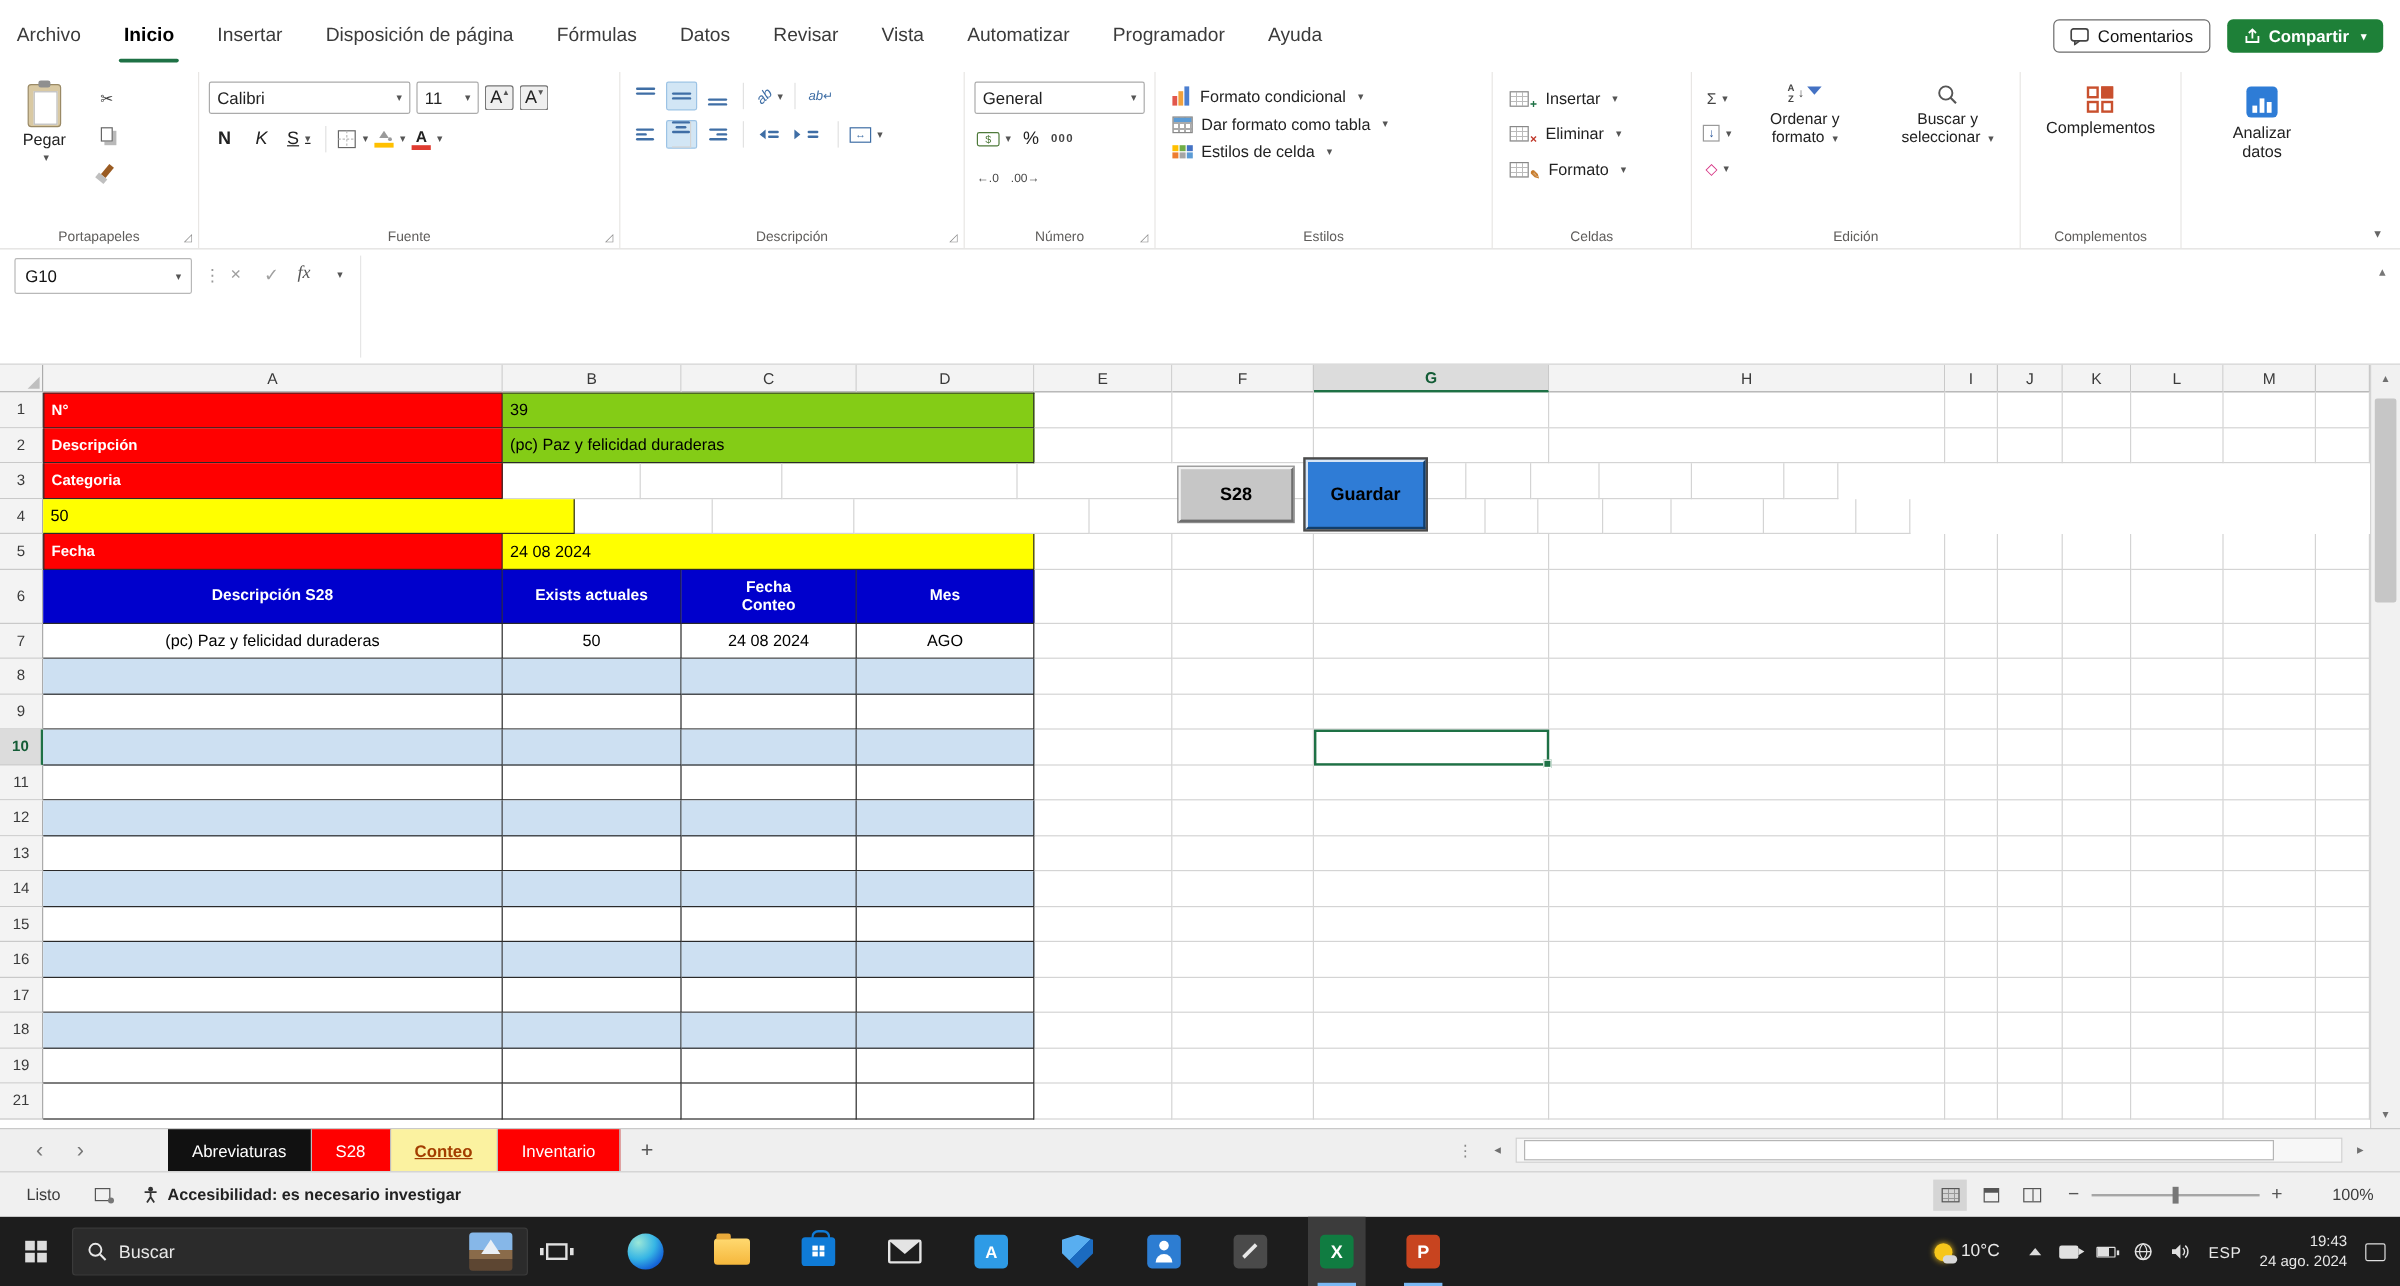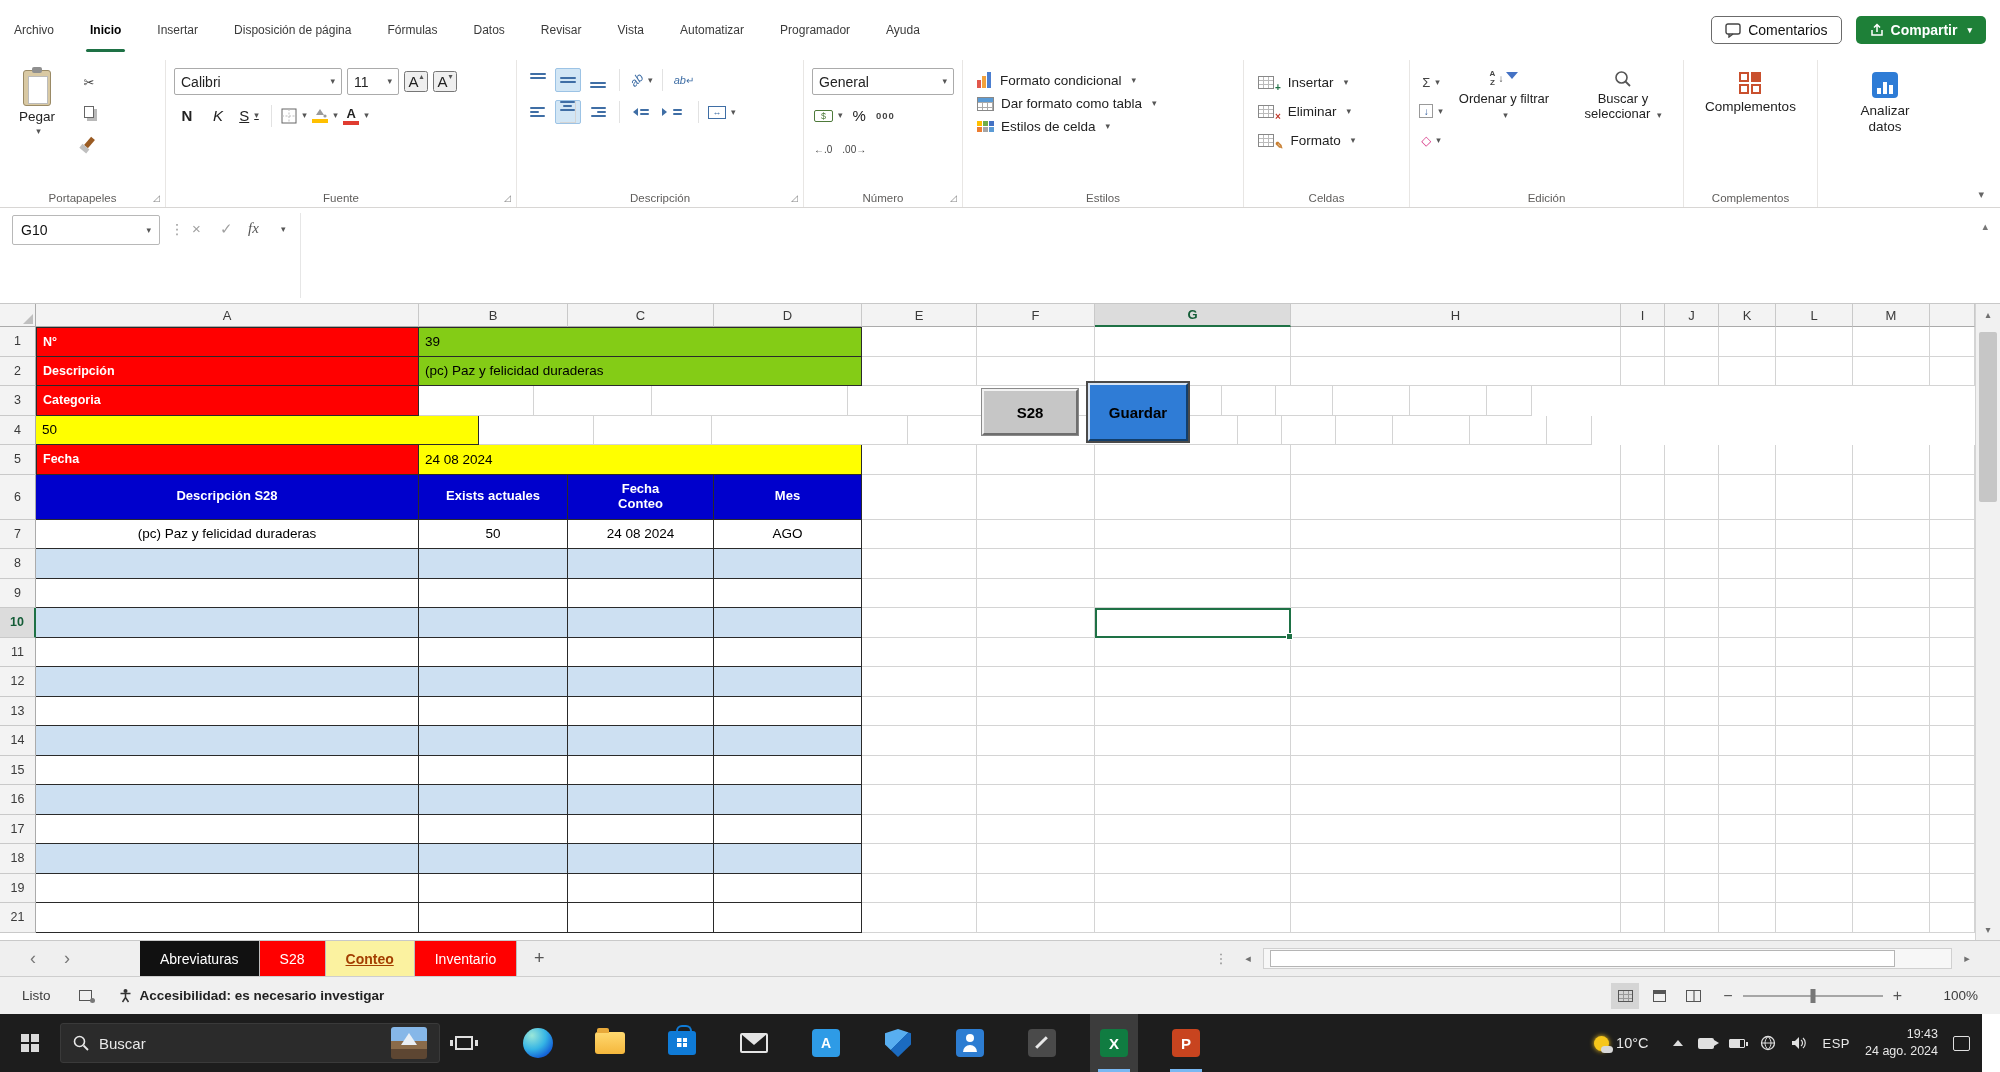--- a/index.html
+++ b/index.html
@@ -3,21 +3,21 @@
 <meta charset="utf-8">
 <style>
   *{box-sizing:border-box;margin:0;padding:0}
   html,body{width:2000px;height:1072px;overflow:hidden}
   body{font-family:"Liberation Sans",sans-serif;background:#fff;color:#222;cursor:default}
   #app{position:relative;width:2000px;height:1072px;background:#fff;overflow:hidden}
 
   
   #tabrow{position:absolute;top:0;left:0;right:0;height:60px;background:#fff;display:flex;align-items:center;padding:0 14px}
   #ribbon-tabs{display:flex;align-items:center;height:100%}
-  .rtab{margin-right:36px;font-size:12px;color:#3b3b3b;position:relative;height:100%;display:flex;align-items:center;white-space:nowrap}
+  .rtab{margin-right:36px;font-size:16px;color:#3b3b3b;position:relative;height:100%;display:flex;align-items:center;white-space:nowrap}
   .rtab.active{font-weight:700;color:#000}
   .rtab.active::after{content:"";position:absolute;left:-4px;right:-4px;bottom:8px;height:3px;border-radius:2px;background:#1E7145}
   .tr-right{margin-left:auto;display:flex;gap:14px;align-items:center}
   .btn-comments{display:flex;align-items:center;gap:7px;border:1px solid #6b6b6b;border-radius:5px;background:#fff;padding:5px 13px;font-size:14px;color:#111}
   .btn-share{display:flex;align-items:center;gap:7px;border:none;border-radius:5px;background:#1E8038;color:#fff;padding:6px 14px;font-size:14px;font-weight:600}
   .caret{font-size:9px;color:#555;margin-left:3px;line-height:1}
   .caret.w{color:#fff}
 
   
   #ribbon{position:absolute;top:60px;left:0;right:0;height:148px;background:#fff;border-bottom:1px solid #D8D6D4;display:flex}
@@ -165,21 +165,21 @@
   .vw.active{background:#D5D5D5}
   .ic-normal{width:15px;height:12px;border:1px solid #555;background:repeating-linear-gradient(90deg,transparent 0 4px,#999 4px 5px),repeating-linear-gradient(transparent 0 3px,#999 3px 4px)}
   .ic-layout{width:13px;height:12px;border:1px solid #555;border-top:4px solid #555}
   .ic-break{width:15px;height:12px;border:1px solid #555;background:linear-gradient(90deg,transparent 0 6px,#999 6px 8px,transparent 8px)}
   .zo{color:#555;font-size:16px;margin:0 10px}
   .ztrack{width:140px;height:2px;background:#A6A6A6;position:relative}
   .zthumb{position:absolute;left:50%;top:-6px;width:5px;height:14px;background:#777;transform:translateX(-50%)}
   .zpct{width:60px;text-align:right;margin:0 22px 0 6px}
 
   
-  #tbar{position:absolute;top:1014px;left:0;right:18px;height:58px;background:#1D1D1D;display:flex;align-items:center;color:#E8E8E8}
+  #tbar{position:absolute;top:1014px;left:0;right:0;height:58px;background:#1D1D1D;display:flex;align-items:center;color:#E8E8E8}
   .tb-start{width:60px;height:100%;display:flex;align-items:center;justify-content:center}
   .win-logo{display:grid;grid-template-columns:8px 8px;grid-auto-rows:8px;gap:2px}
   .win-logo i{display:block;background:#DCDCDC}
   .tb-search{display:flex;align-items:center;gap:10px;height:40px;width:380px;padding:0 12px;background:#2B2B2B;border:1px solid #3A3A3A;border-radius:3px}
   .tb-search .stext{font-size:15px;color:#E8E8E8}
   .mountain{margin-left:auto;width:36px;height:32px;border-radius:3px;background:linear-gradient(180deg,#86B7E8 0 45%,#8A6B4A 45% 70%,#5D4632 70% 100%);position:relative;overflow:hidden}
   .mountain::after{content:"";position:absolute;left:10px;top:6px;border-left:8px solid transparent;border-right:8px solid transparent;border-bottom:12px solid #E9EFF5}
   .tb-tv{width:48px;height:100%;display:flex;align-items:center;justify-content:center}
   .tv-ic{width:18px;height:14px;border:2px solid #E0E0E0;position:relative}
   .tv-ic::before{content:"";position:absolute;left:-7px;top:2px;width:3px;height:6px;background:#E0E0E0}
@@ -525,21 +525,21 @@
         </div>
         <button class="ed-big">
           <span class="sort-ic">
             <span class="az">
                 <span>A</span>
                 <span>Z</span>
               </span>
             <span class="azarrow">↓</span>
             <span class="funnel"></span>
           </span>
-          <span class="txt"><span>Ordenar y filtrar</span> <span class="caret">▾</span></span>
+          <span class="txt"><span>Ordenar y formato</span> <span class="caret">▾</span></span>
         </button>
         <button class="ed-big">
           <svg width="18" height="18" viewBox="0 0 18 18">
               <circle cx="7.5" cy="7.5" r="5.5" fill="none" stroke="#555" stroke-width="1.6"></circle>
               <path d="M11.5 11.5 16 16" stroke="#555" stroke-width="1.8"></path>
             </svg>
           <span class="txt2"><span>Buscar y seleccionar</span> <span class="caret">▾</span></span>
         </button>
       </div>
       <span class="grp-label">Edición</span>

